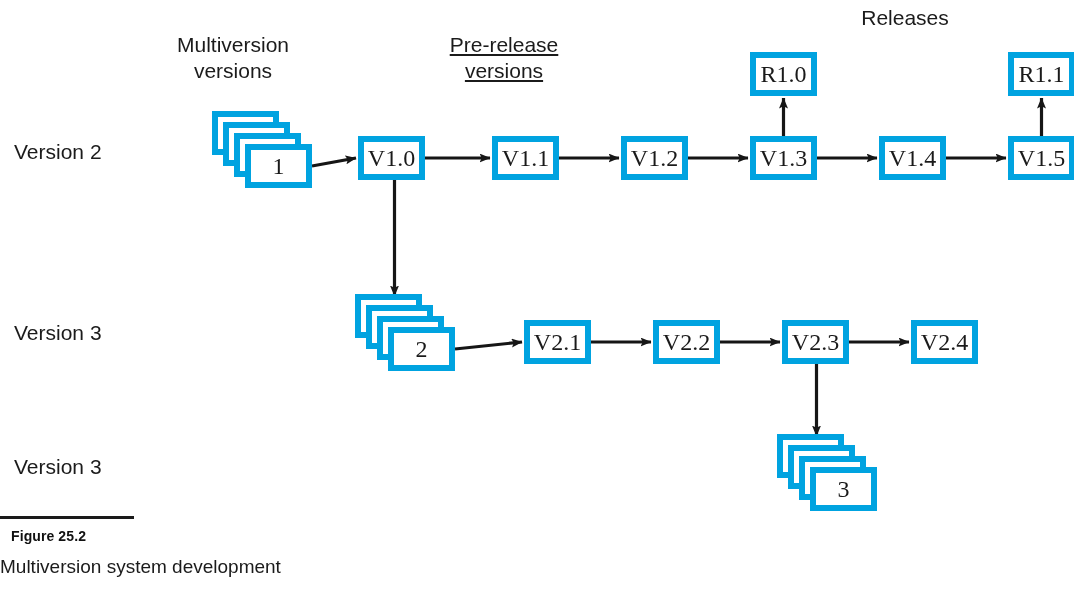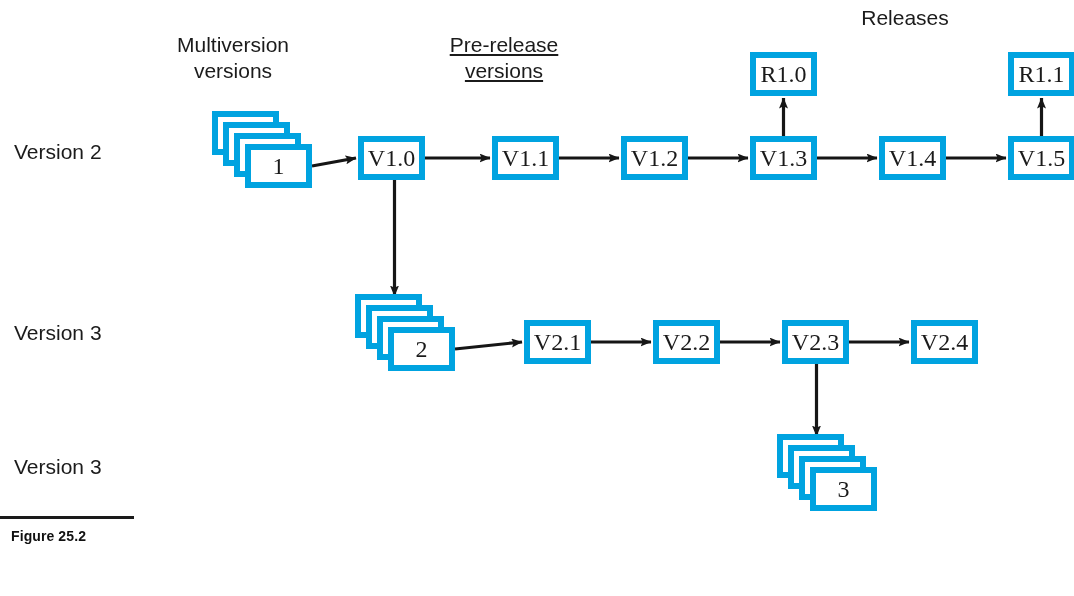--- a/index.html
+++ b/index.html
@@ -179,14 +179,15 @@
   <div class="col-header" style="left:404px; top:32px; width:200px;text-decoration:underline;">Pre-release
 versions</div>
   <div class="col-header" style="left:805px; top:5px; width:200px;">Releases</div>
 
   <div class="row-label" style="left:14px; top:140px;">Version 2</div>
   <div class="row-label" style="left:14px; top:321px;">Version 3</div>
   <div class="row-label" style="left:14px; top:455px;">Version 3</div>
 
   <div class="caption-rule"></div>
   <div class="caption-title">Figure 25.2</div>
+  <div class="caption-sub">Multiversion system development</div>
 
 </div>
 
 </body></html>

